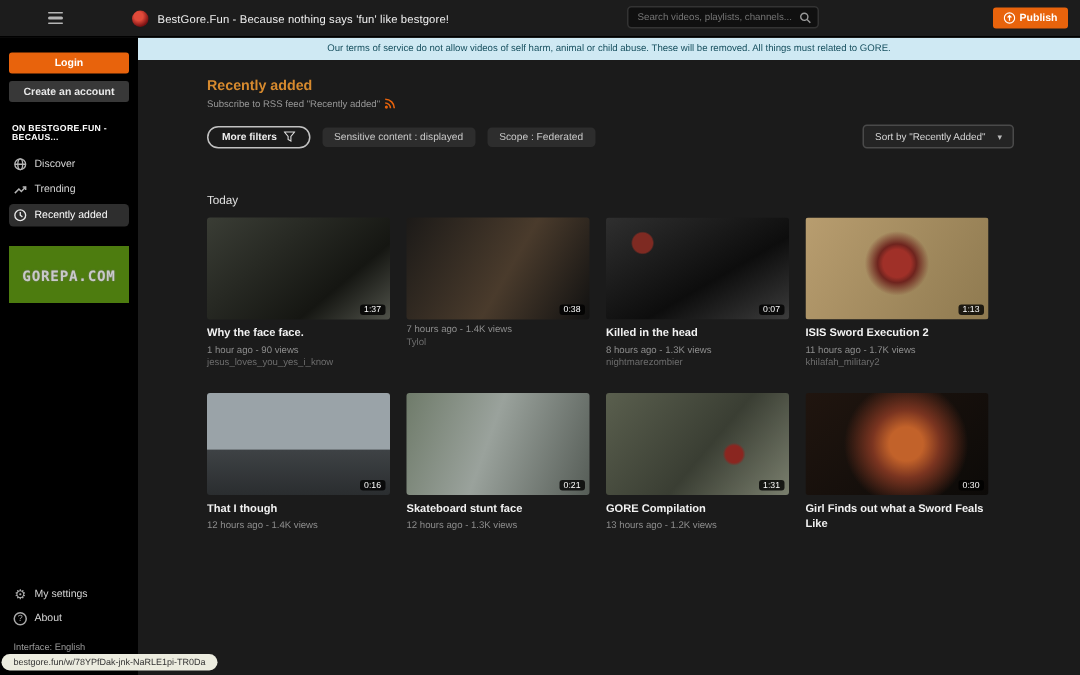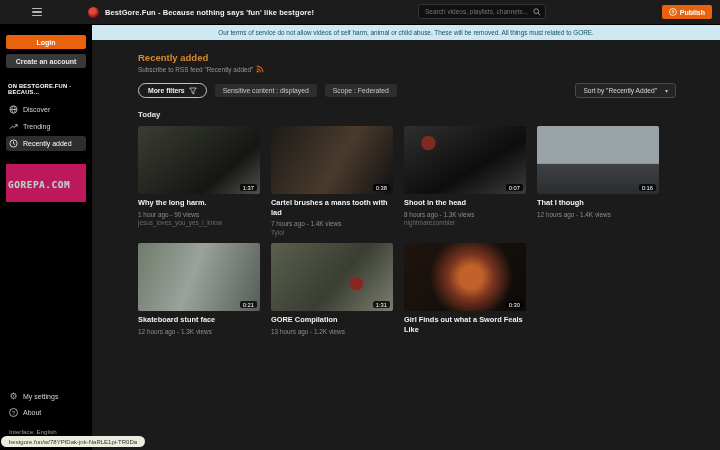--- a/index.html
+++ b/index.html
@@ -6,21 +6,21 @@
   body{width:720px;height:450px;overflow:hidden;background:#0d0d0d;
        font-family:"Liberation Sans",sans-serif;color:#ddd;position:relative}
 
   
   .topbar{height:24px;background:#1c1c1c;display:flex;align-items:center;
           position:relative;z-index:3;border-bottom:1px solid #000}
   .burger{display:flex;flex-direction:column;gap:2px;margin-left:32px;cursor:pointer}
   .burger i{display:block;width:10px;height:1.5px;background:#b5b5b5;border-radius:1px}
   .logo-dot{width:11px;height:11px;border-radius:50%;margin-left:46px;
             background:radial-gradient(circle at 40% 35%,#e04a3a 0 30%,#7a1113 70%,#3c0808)}
-  .app-title{font-size:7.5px;font-weight:bold;color:#f0f0f0;margin-left:6px;letter-spacing:.1px}
+  .app-title{font-size:7.5px;font-weight:normal;color:#f0f0f0;margin-left:6px;letter-spacing:.1px}
   .search-wrap{position:absolute;left:418px;top:4px;width:128px;height:15px;
                background:#101010;border:1px solid #333;border-radius:3px;
                display:flex;align-items:center;box-sizing:border-box;padding:0 4px}
   .search-wrap input{flex:1;background:transparent;border:none;outline:none;
                      color:#bbb;font-size:6.5px;font-family:inherit;min-width:0}
   .publish-btn{position:absolute;right:8px;top:5px;height:14px;padding:0 7px;
                background:#e8630c;border:none;border-radius:2px;color:#fff;
                font-size:7px;font-weight:bold;display:flex;align-items:center;gap:3px;cursor:pointer}
 
   
@@ -32,21 +32,21 @@
   
   .btn{display:block;width:100%;box-sizing:border-box;border:none;border-radius:2px;
        font-family:inherit;font-size:7px;font-weight:bold;height:14px;cursor:pointer;margin-bottom:5px}
   .btn-login{background:#e8630c;color:#fff}
   .btn-create{background:#383838;color:#e8e8e8}
   .side-section{font-size:5.8px;font-weight:bold;color:#fff;margin:10px 2px 6px 2px;letter-spacing:.2px}
   .s-item{display:flex;align-items:center;gap:5px;height:15px;padding:0 3px;margin:1px 0;
           font-size:7px;color:#d5d5d5;border-radius:3px;cursor:pointer;white-space:nowrap}
   .s-item.active{background:#2e2e2e;color:#fff}
   .s-item svg{flex:none}
-  .side-logo{margin:12px 0 0 0;background:#be185d;padding:10px 2px;text-align:left}
+  .side-logo{margin:12px 0 0 0;background:#4d7c0f;padding:10px 2px;text-align:center}
   .side-logo span{font-family:"DejaVu Sans Mono",monospace;font-weight:bold;font-size:9.5px;
                   color:#c9c9c9;letter-spacing:.5px;text-shadow:0 0 1.2px #777}
   .side-bottom{margin-top:auto}
   .iface{font-size:6.2px;color:#9a9a9a;margin:8px 3px 10px 3px}
   .qmark{width:9px;height:9px;border:1px solid #aaa;border-radius:50%;display:inline-flex;
          align-items:center;justify-content:center;font-size:6px;color:#aaa;box-sizing:border-box}
   .gear{font-size:9px;color:#aaa;line-height:9px;width:9px;text-align:center}
 
   
   .notice{height:15px;background:#cfe9f3;color:#17505f;font-size:6.4px;
@@ -56,21 +56,21 @@
   .content{padding:12px 10px 0 46px}
   .page-title{font-size:9.5px;font-weight:bold;color:#d78a2e;margin:0}
   .rss-line{font-size:6.4px;color:#979797;margin-top:2px;display:flex;align-items:center;gap:3px}
   .filters{display:flex;align-items:center;gap:8px;margin-top:10px}
   .more-filters{display:flex;align-items:center;gap:4px;border:1px solid #c2c2c2;border-radius:9px;
                 background:transparent;color:#eee;font-size:6.8px;font-weight:bold;
                 padding:2.5px 9px;cursor:pointer;font-family:inherit}
   .chip{background:#2d2d2d;color:#c9c9c9;font-size:6.8px;border-radius:3px;padding:3px 8px;cursor:pointer}
   .sort-box{margin-left:auto;margin-right:34px;background:#242424;border:1px solid #4a4a4a;border-radius:3px;
             color:#d8d8d8;font-size:6.6px;padding:3px 7px;display:flex;align-items:center;gap:8px;cursor:pointer}
-  .group-label{font-size:7.8px;font-weight:bold;color:#e2e2e2;margin:12px 0 7px 0}
+  .group-label{font-size:7.8px;font-weight:normal;color:#e2e2e2;margin:30px 0 7px 0}
 
   
   .grid{display:grid;grid-template-columns:repeat(4,122px);column-gap:11px;grid-auto-rows:117px}
   .card{cursor:pointer}
   .thumb{width:122px;height:68px;border-radius:2px;position:relative;background:#333}
   .dur{position:absolute;right:3px;bottom:3px;background:rgba(0,0,0,.8);color:#fff;
        font-size:5.8px;padding:.5px 3px;border-radius:2px}
   .v-title{font-size:7.4px;font-weight:bold;color:#f2f2f2;line-height:1.3;margin-top:4px}
   .v-meta{font-size:6.4px;color:#8d8d8d;margin-top:3px}
   .v-channel{font-size:6.4px;color:#6c6c6c;margin-top:1.5px}
@@ -189,44 +189,51 @@
       <div class="group-label">Today</div>
 
       <div class="grid">
 
 
 
           <div class="card">
             <div class="thumb" style="background: linear-gradient(140deg, rgb(58, 61, 53), rgb(21, 22, 18) 70%, rgb(80, 82, 74));">
               <span class="dur">1:37</span>
             </div>
-            <div class="v-title">Why the long harm.</div>
+            <div class="v-title">Why the face face.</div>
             <div class="v-meta">1 hour ago - 90 views</div>
             <div class="v-channel">jesus_loves_you_yes_i_know</div>
           </div>
 
           <div class="card">
             <div class="thumb" style="background: linear-gradient(120deg, rgb(28, 26, 24), rgb(74, 59, 44) 55%, rgb(17, 17, 17));">
               <span class="dur">0:38</span>
             </div>
-            <div class="v-title">Cartel brushes a mans tooth with lad</div>
             <div class="v-meta">7 hours ago - 1.4K views</div>
             <div class="v-channel">Tylol</div>
           </div>
 
           <div class="card">
             <div class="thumb" style="background: radial-gradient(circle at 20% 25%, rgb(126, 42, 34) 0px, rgb(126, 42, 34) 6%, transparent 7%), linear-gradient(150deg, rgb(47, 47, 47), rgb(13, 13, 13) 60%, rgb(60, 60, 60));">
               <span class="dur">0:07</span>
             </div>
-            <div class="v-title">Shoot in the head</div>
+            <div class="v-title">Killed in the head</div>
             <div class="v-meta">8 hours ago - 1.3K views</div>
             <div class="v-channel">nightmarezombier</div>
           </div>
 
 
+          <div class="card">
+            <div class="thumb" style="background: radial-gradient(circle at 50% 45%, rgb(160, 48, 40) 0px, rgb(160, 48, 40) 13%, rgb(110, 36, 30) 18%, transparent 30%), linear-gradient(120deg, rgb(184, 157, 111), rgb(143, 122, 80));">
+              <span class="dur">1:13</span>
+            </div>
+            <div class="v-title">ISIS Sword Execution 2</div>
+            <div class="v-meta">11 hours ago - 1.7K views</div>
+            <div class="v-channel">khilafah_military2</div>
+          </div>
 
 
           <div class="card">
             <div class="thumb" style="background: linear-gradient(rgb(154, 163, 168) 0px, rgb(154, 163, 168) 55%, rgb(62, 66, 69) 56%, rgb(42, 45, 47));">
               <span class="dur">0:16</span>
             </div>
             <div class="v-title">That I though</div>
             <div class="v-meta">12 hours ago - 1.4K views</div>
 
           </div>

